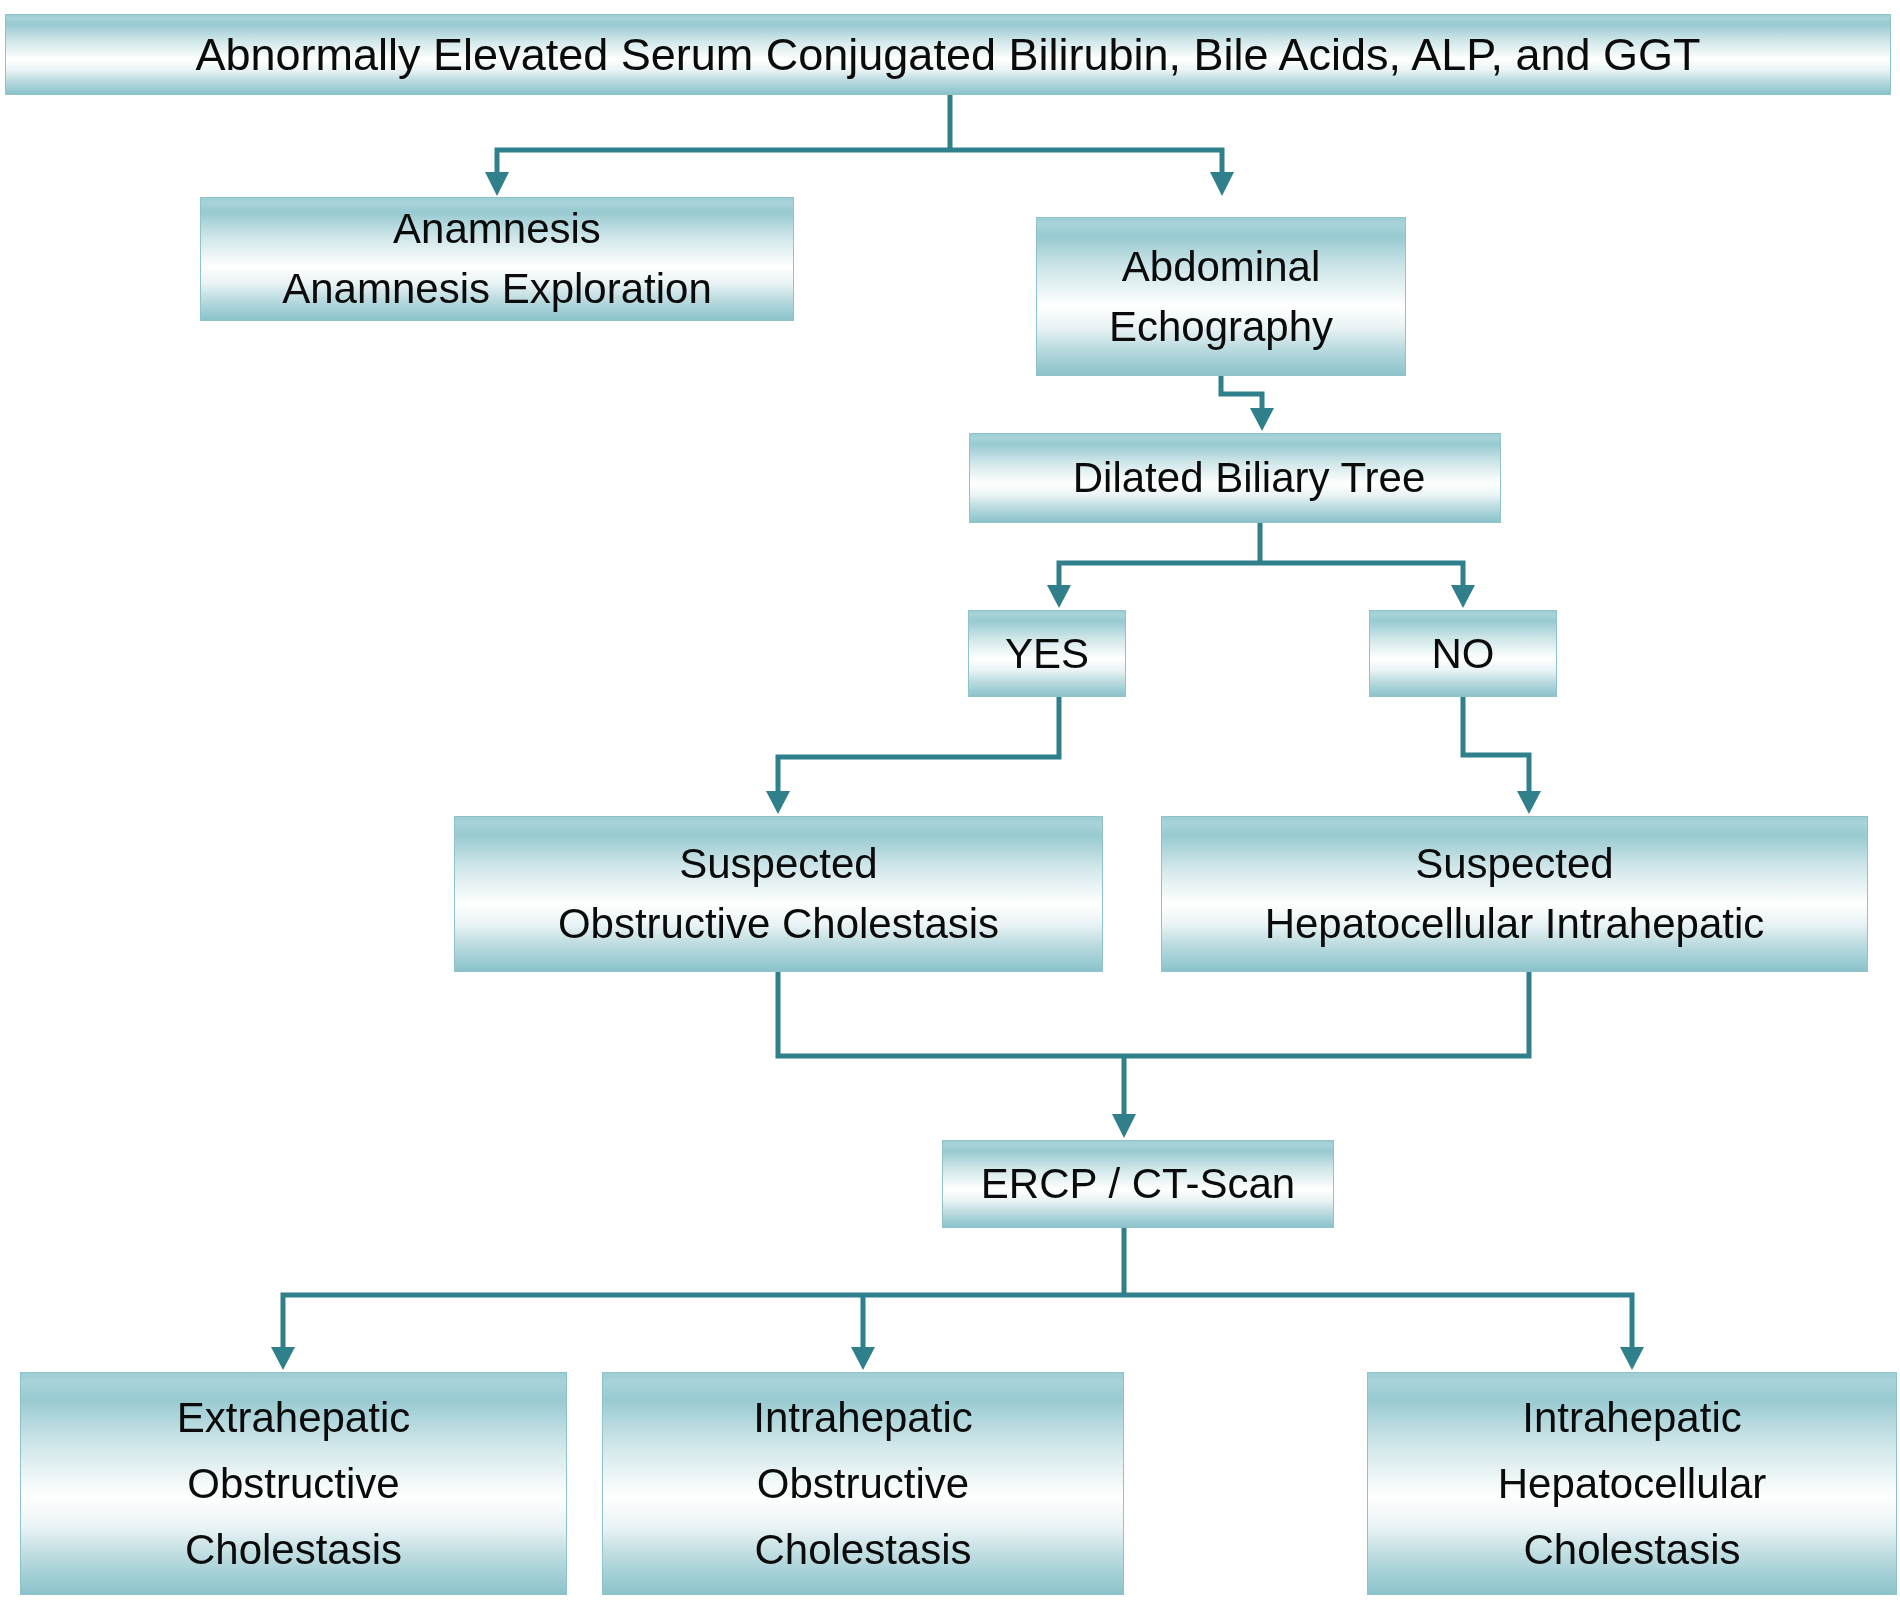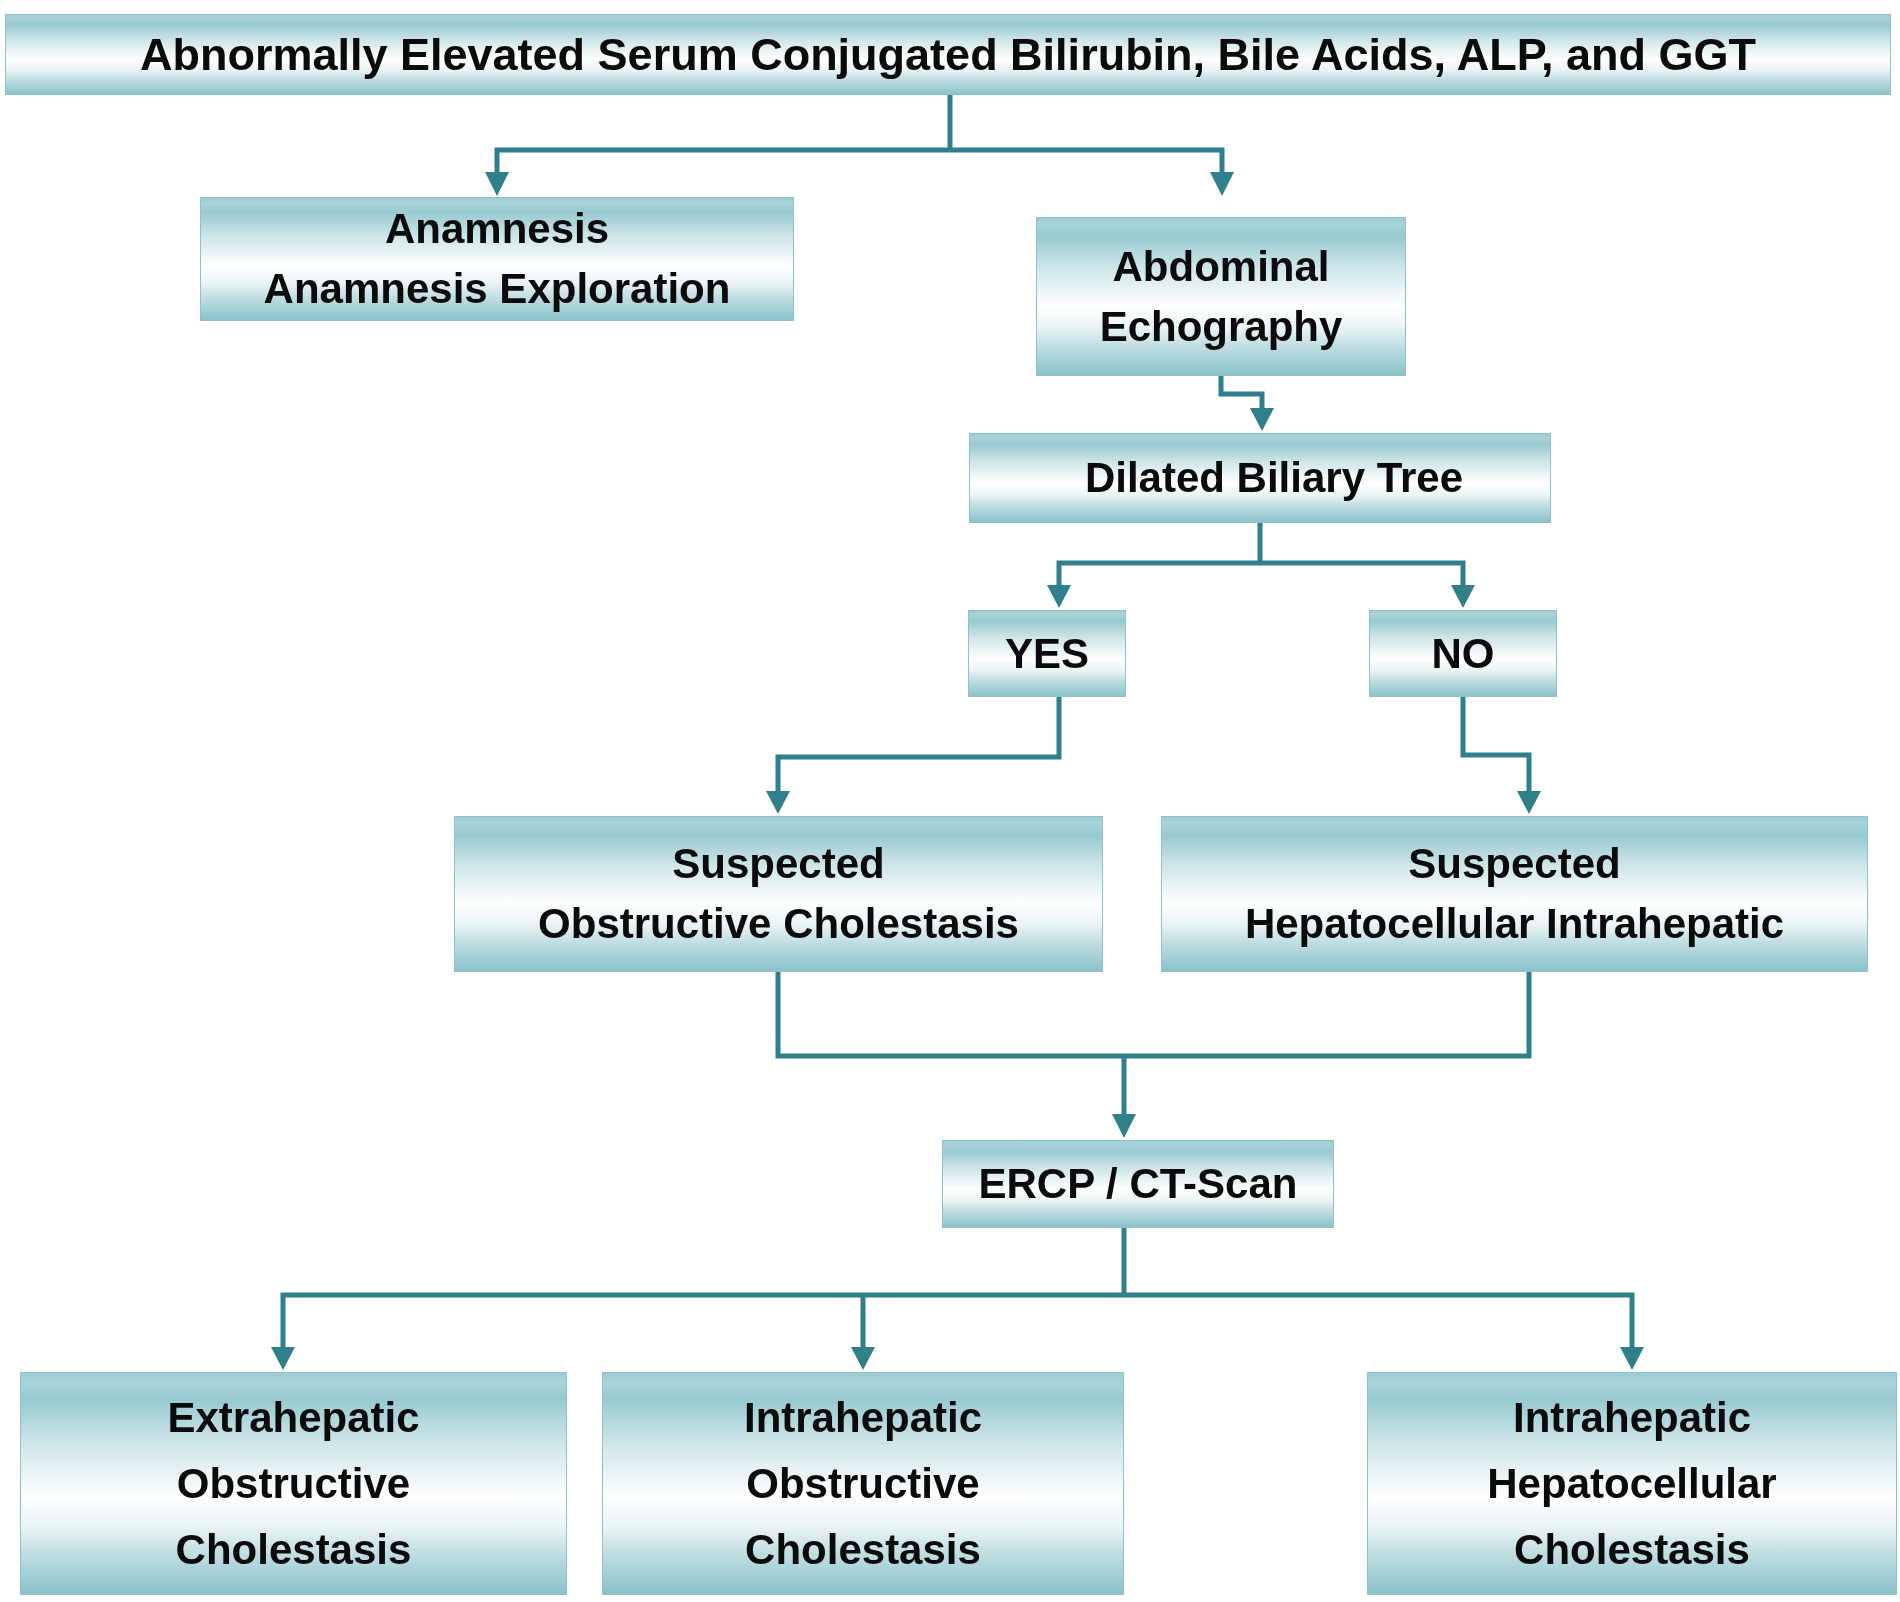--- a/index.html
+++ b/index.html
@@ -17,21 +17,21 @@
     font-family:"Liberation Sans", sans-serif;color:var(--text);overflow:hidden;
   }
   .node{
     position:absolute;display:flex;flex-direction:column;align-items:center;justify-content:center;
     text-align:center;box-sizing:border-box;
     border:1px solid var(--box-border);
     background:linear-gradient(180deg,
       var(--box-edge) 0%, #a8d3d9 4%, #98cad1 12%, #cfe6e9 32%,
       var(--box-mid) 56%, #e9f3f5 70%, #bfdde1 82%,
       var(--box-edge) 93%, var(--box-deep) 100%);
-    font-size:42px;line-height:56px;z-index:2;font-weight:bold;
+    font-size:42px;line-height:56px;z-index:2;
   }
   .node .line{display:block;}
   .lines2{line-height:60px;}
   .lines3{line-height:66px;}
   #title-node{font-size:45px;}
   svg#connectors{position:absolute;left:0;top:0;z-index:1;pointer-events:none;}
   svg#connectors path{stroke:var(--connector);stroke-width:5;fill:none;stroke-linecap:square;stroke-linejoin:miter;}
   svg#connectors polygon{fill:var(--connector);stroke:none;}
 </style>
 </head>
@@ -81,21 +81,21 @@
   <div class="node lines2" style="left:200px;top:197px;width:594px;height:124px;">
     <span class="line">Anamnesis</span>
     <span class="line">Anamnesis Exploration</span>
   </div>
 
   <div class="node lines2" style="left:1036px;top:197px;width:370px;height:159px;margin-top:20px;">
     <span class="line">Abdominal</span>
     <span class="line">Echography</span>
   </div>
 
-  <div class="node" style="left:969px;top:433px;width:582px;height:90px;padding-left:28px;">
+  <div class="node" style="left:969px;top:433px;width:532px;height:90px;padding-left:28px;">
     <span class="line">Dilated Biliary Tree</span>
   </div>
 
   <div class="node" style="left:968px;top:610px;width:158px;height:87px;">
     <span class="line">YES</span>
   </div>
 
   <div class="node" style="left:1369px;top:610px;width:188px;height:87px;">
     <span class="line">NO</span>
   </div>

